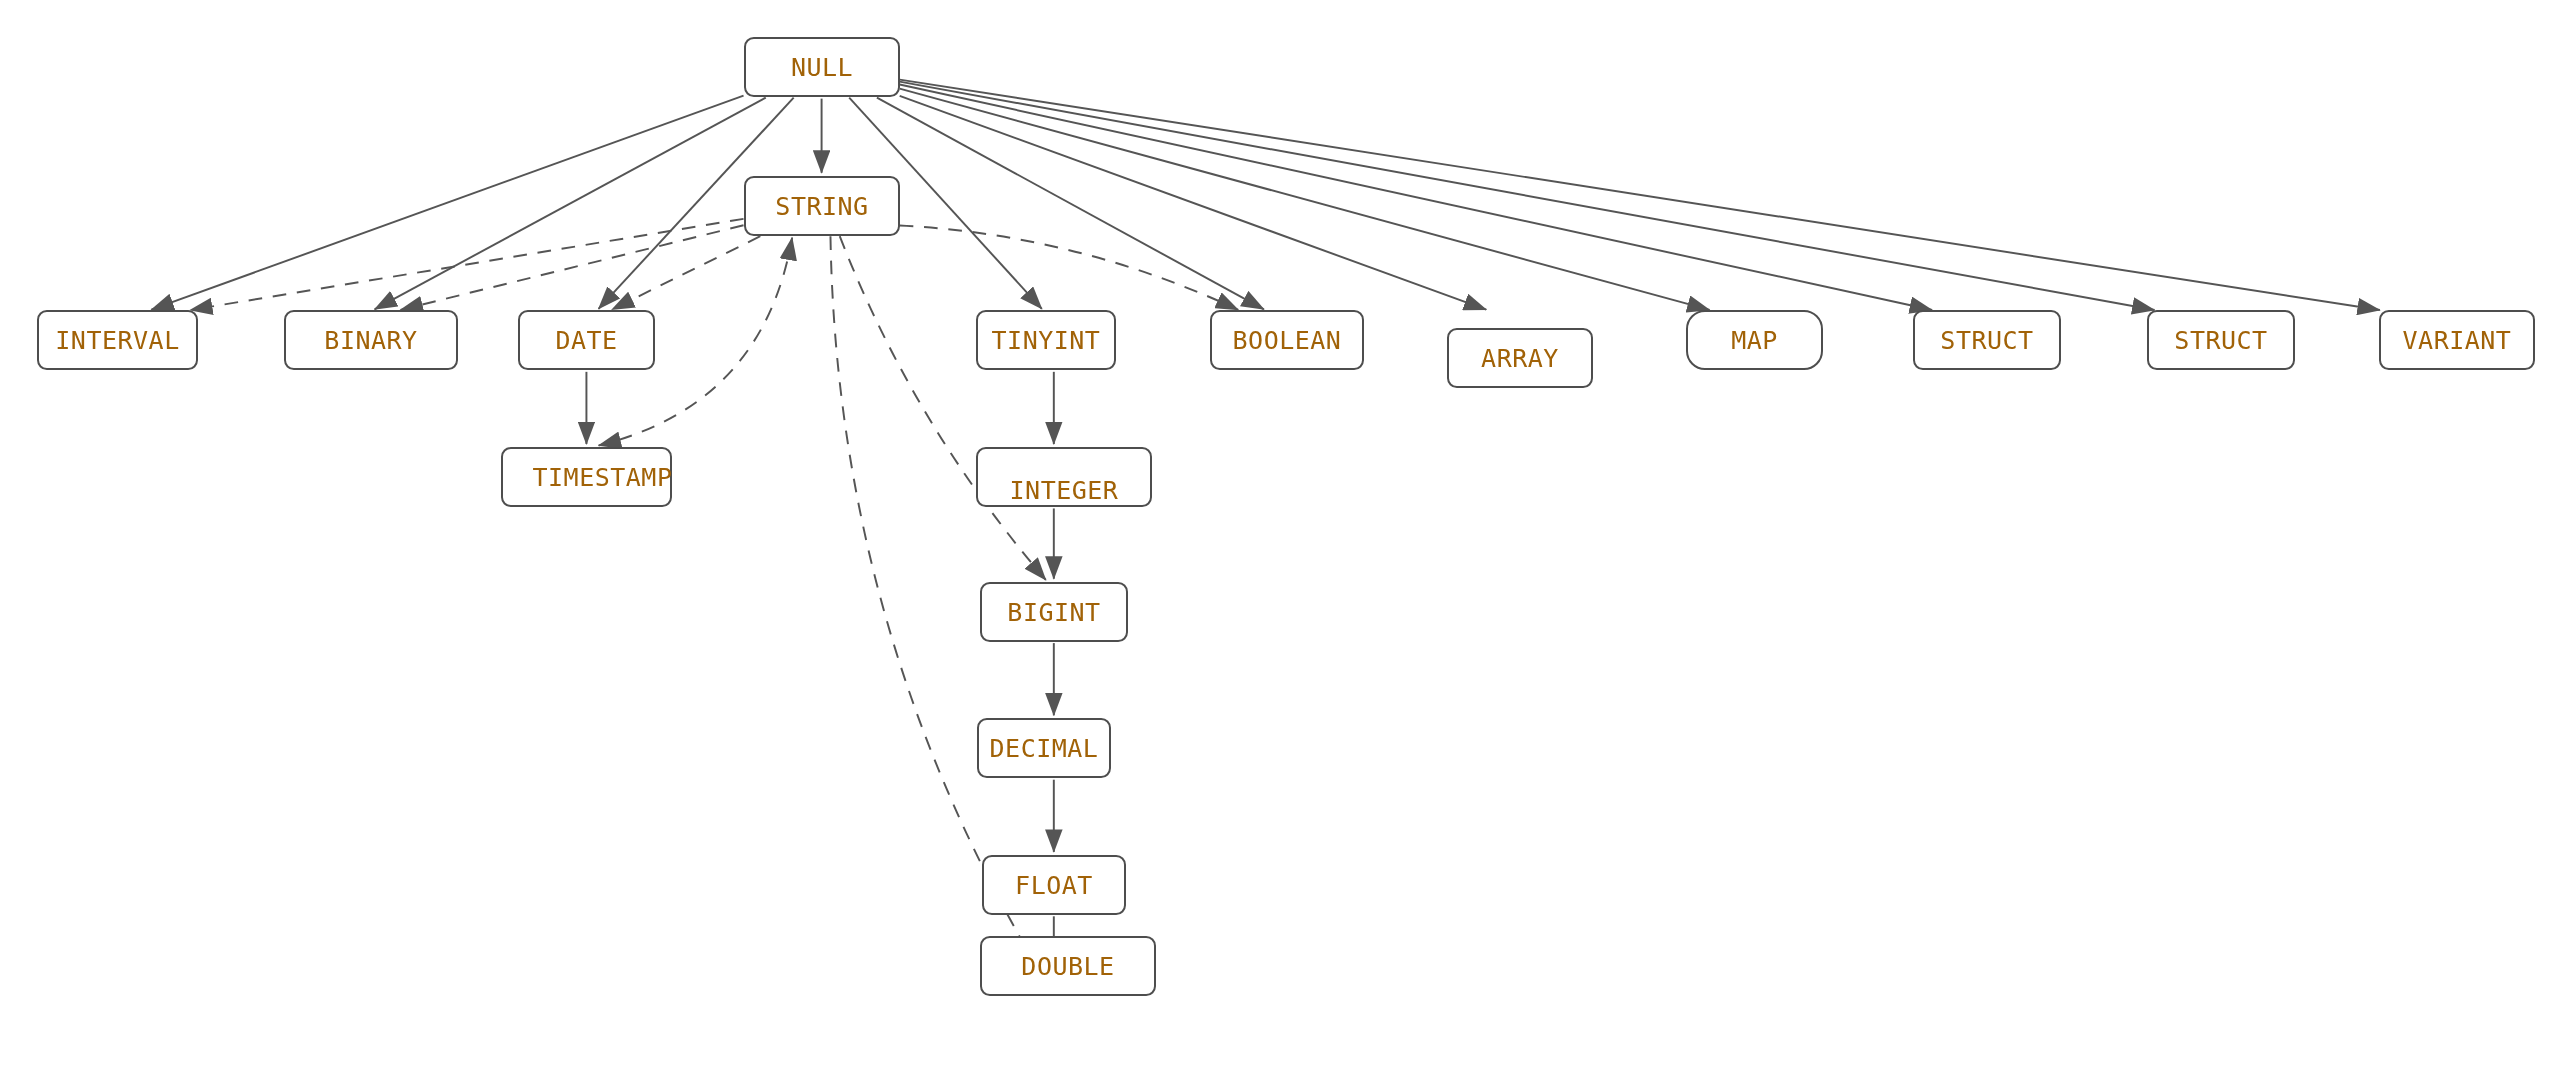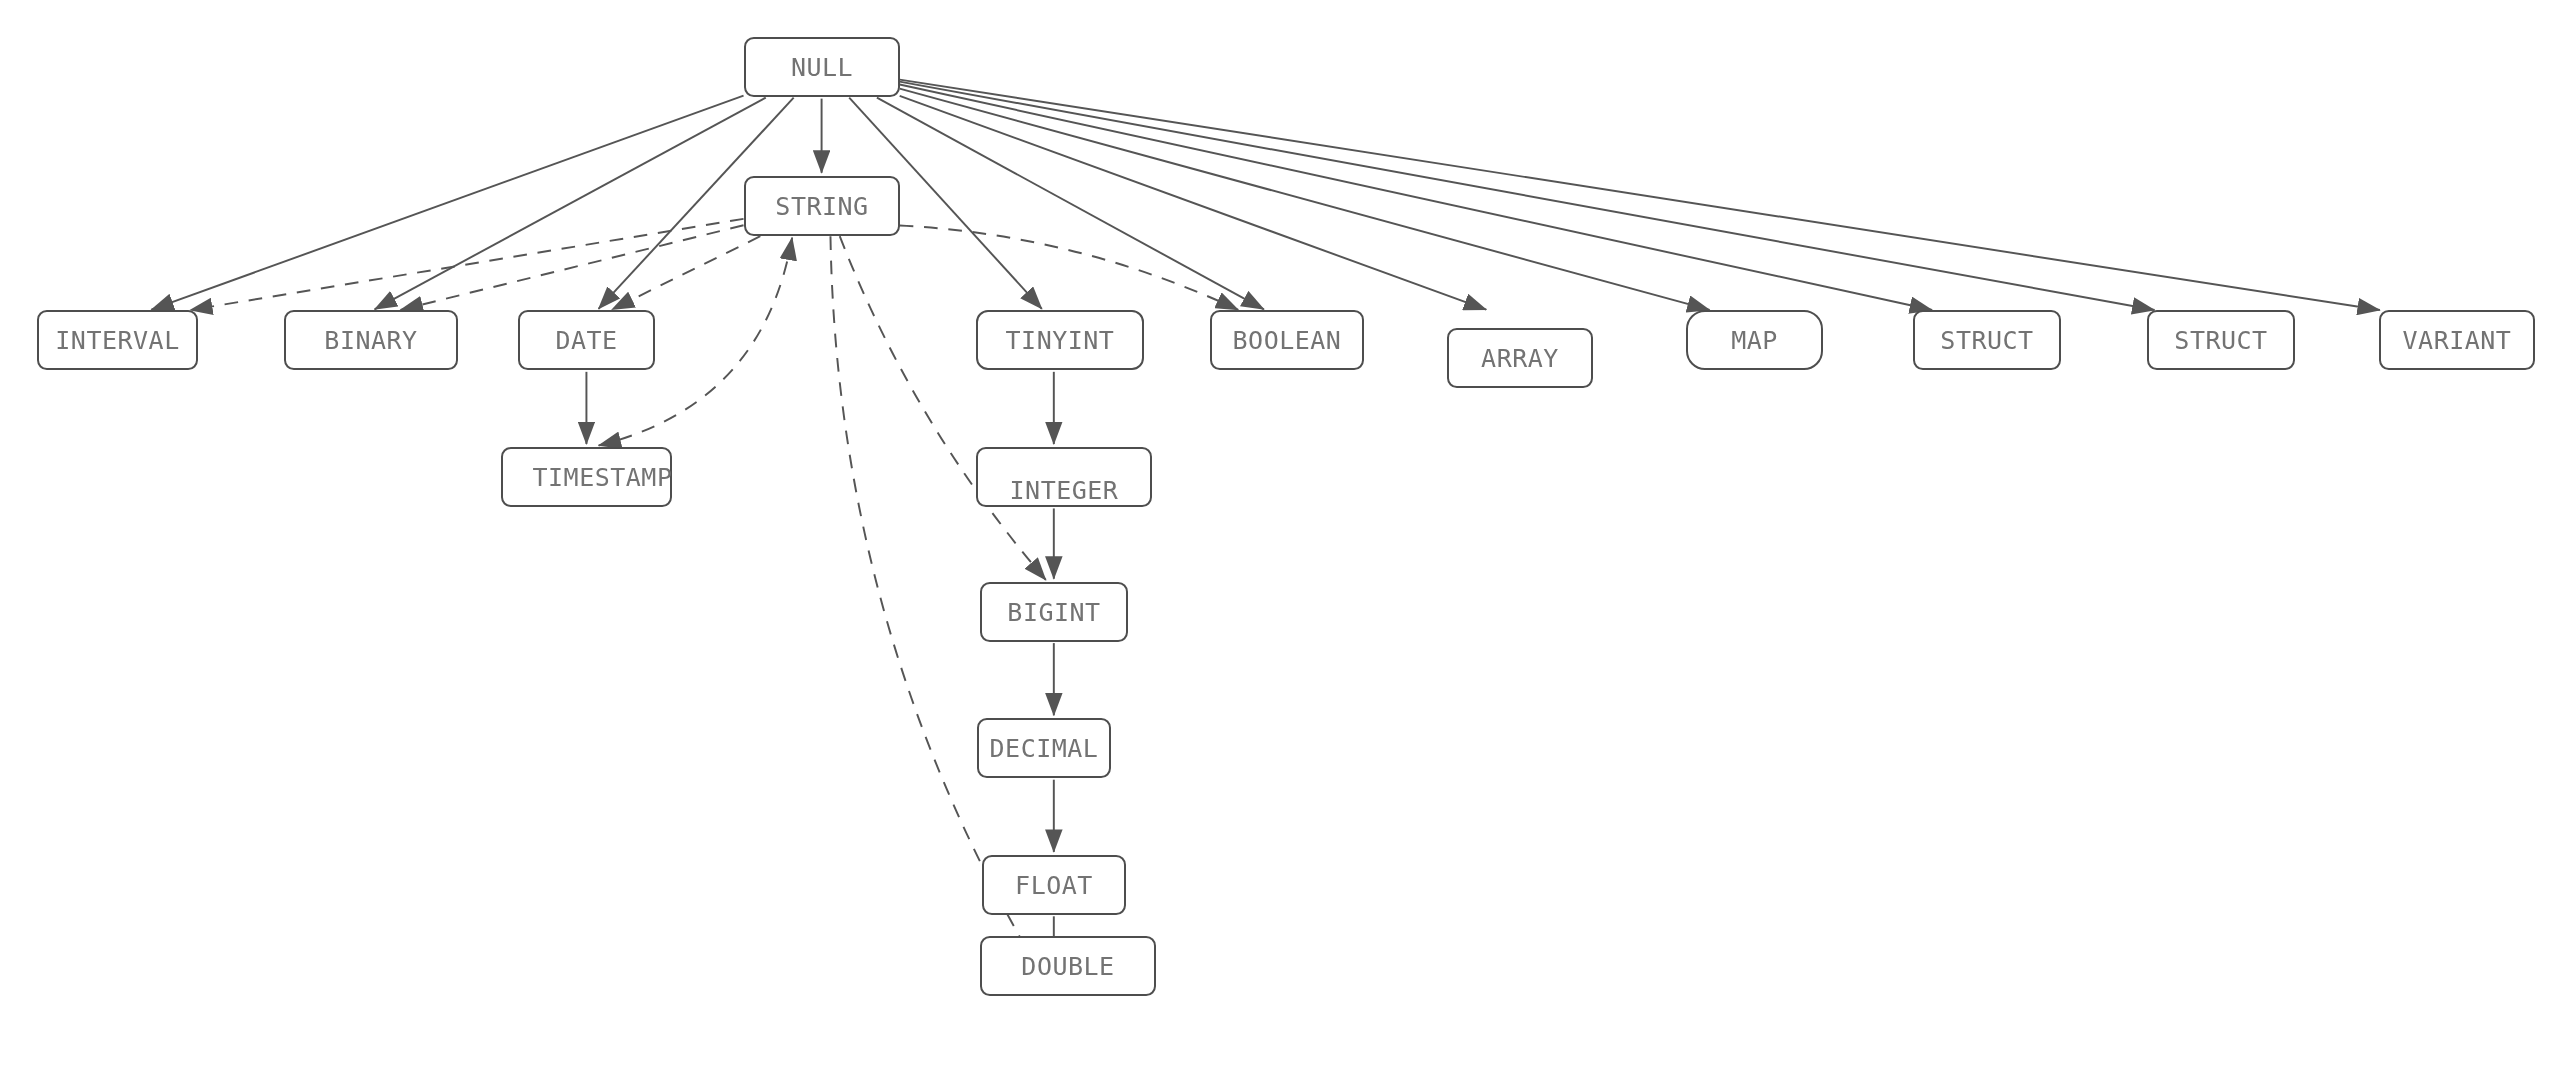--- a/index.html
+++ b/index.html
@@ -30,21 +30,21 @@
     box-sizing: border-box;
     height: 60px;
     background: #ffffff;
     border: 2.9px solid #4e4e4e;
     border-radius: 9.8px;
     display: flex;
     align-items: center;
     justify-content: center;
     font-family: "DejaVu Sans Mono", "Liberation Mono", monospace;
     font-size: 25px;
-    color: #737373;
+    color: #a16207;
     letter-spacing: 0.5px;
     white-space: nowrap;
   }
 </style>
 </head>
 <body>
 
 <div id="canvas">
   <svg id="edge-layer" width="2576" height="1093" viewBox="0 0 2640 1120">
     <defs>
@@ -88,21 +88,21 @@
       </div>
       <div class="node" style="left: 37px; top: 310px; width: 161px;">
         <span>INTERVAL</span>
       </div>
       <div class="node" style="left: 284px; top: 310px; width: 174px;">
         <span>BINARY</span>
       </div>
       <div class="node" style="left: 518px; top: 310px; width: 137px;">
         <span>DATE</span>
       </div>
-      <div class="node" style="left: 976px; top: 310px; width: 168px; border-radius: 12px;">
+      <div class="node" style="left: 976px; top: 310px; width: 140px;">
         <span>TINYINT</span>
       </div>
       <div class="node" style="left: 1210px; top: 310px; width: 154px;">
         <span>BOOLEAN</span>
       </div>
       <div class="node" style="left: 1447px; top: 310px; width: 146px; margin-top: 18px;">
         <span>ARRAY</span>
       </div>
       <div class="node" style="left: 1686px; top: 310px; width: 137px; border-radius: 19px;">
         <span>MAP</span>

